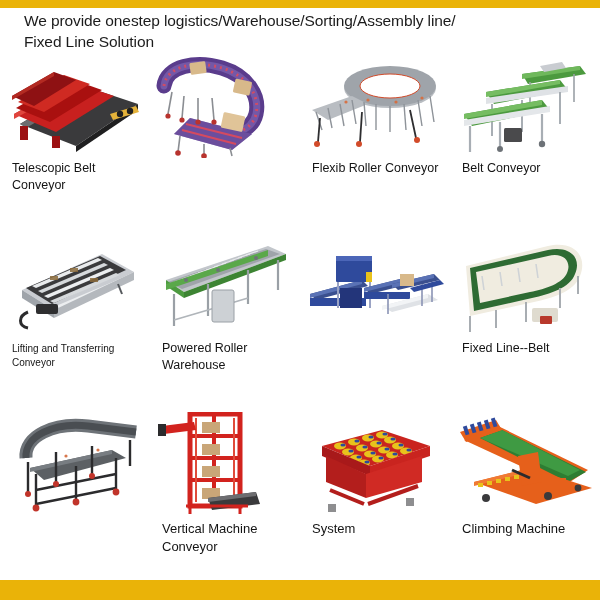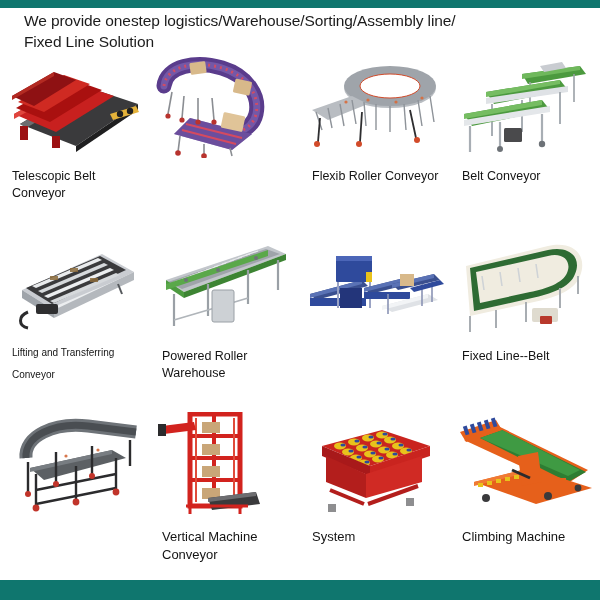--- a/index.html
+++ b/index.html
@@ -6,21 +6,21 @@
   html, body {
     margin: 0; padding: 0;
     width: 600px; height: 600px;
     background: #f0f1f3;
     font-family: "Liberation Sans", sans-serif;
     overflow: hidden;
   }
   .page {
     position: relative;
     width: 600px; height: 600px;
-    background: #0f766e;
+    background: #eab308;
   }
   .card {
     position: absolute;
     left: 0; top: 8px;
     width: 600px; height: 572px;
     background: #ffffff;
   }
   .headline {
     position: absolute;
     left: 24px; top: 10px;
@@ -39,27 +39,27 @@
   }
   .row { position: relative; width: 600px; height: 180px; }
   .cell { position: absolute; top: 0; width: 150px; height: 180px; }
   .c0 { left: 0px; }  .c1 { left: 150px; }
   .c2 { left: 300px; } .c3 { left: 450px; }
   .thumb {
     position: absolute; left: 6px; top: 4px;
     width: 140px; height: 106px;
   }
   .label {
-    position: absolute; left: 12px; top: 120px;
+    position: absolute; left: 12px; top: 112px;
     width: 140px;
     font-size: 12.5px;
     line-height: 17px;
     color: #141414;
   }
-  .label.small { font-size: 10px; line-height: 22px; top: 114px; }
+  .label.small { font-size: 10px; line-height: 14px; top: 114px; }
   .label.r3 { font-size: 13px; line-height: 17.5px; }
   .thumb svg { display: block; width: 100%; height: 100%; }
 </style>
 </head>
 <body>
 
 <div class="page">
   <div class="card"></div>
 
   <div class="headline">

